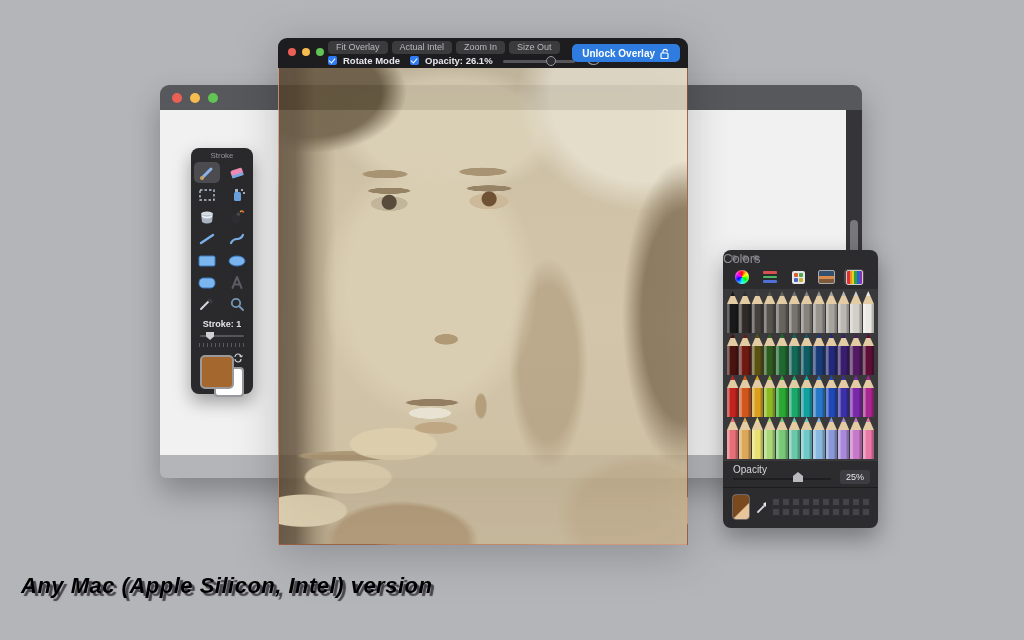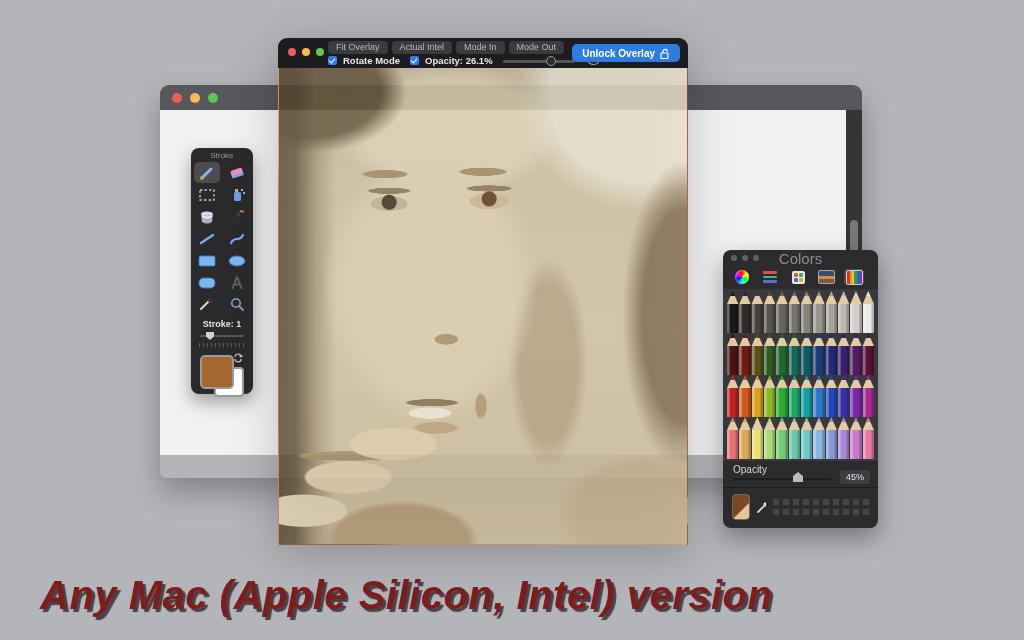--- a/index.html
+++ b/index.html
@@ -87,21 +87,21 @@
       radial-gradient(ellipse 175px 155px at 90% 6%, #ece3cc 0 55%, rgba(236,227,204,0) 74%),
       radial-gradient(ellipse 160px 90px at 42% 13%, rgba(226,213,182,.9) 0 55%, rgba(226,213,182,0) 72%),
       linear-gradient(180deg, #cabb9c 0%, #d3c3a2 30%, #d6c6a4 55%, #cfbd99 100%);
   }
 
   
   .colors-panel{position:absolute;left:723px;top:250px;width:155px;background:#2c2c2e;border-radius:8px;box-shadow:0 10px 24px rgba(0,0,0,.35);z-index:6;}
   .cp-titlebar{position:relative;height:16px;display:flex;align-items:center;}
   .cp-dots{display:flex;gap:5px;margin-left:8px;}
   .cp-dots i{width:6px;height:6px;border-radius:50%;background:#606065;}
-  .cp-title{position:absolute;left:0;right:0;text-align:center;font-size:15px;color:#8e8e93;}
+  .cp-title{position:absolute;left:0;right:0;text-align:left;font-size:13px;color:#8e8e93;}
   .cp-toolbar{display:flex;gap:8px;align-items:center;padding:3px 0 4px 9px;}
   .cp-tab{width:20px;height:16px;display:flex;align-items:center;justify-content:center;border-radius:4px;}
   .cp-tab.selected{background:#4a4a4f;}
   .wheel-icon{width:14px;height:14px;border-radius:50%;background:conic-gradient(#f00,#ff0,#0f0,#0ff,#00f,#f0f,#f00);box-shadow:inset 0 0 3px rgba(255,255,255,.8);}
   .sliders-icon{display:flex;flex-direction:column;gap:2px;}
   .sliders-icon i{width:14px;height:2.5px;border-radius:1px;}
   .palette-icon{position:relative;width:13px;height:13px;background:#e8e8ea;border-radius:2px;display:grid;grid-template-columns:1fr 1fr;grid-template-rows:1fr 1fr;gap:1px;padding:2px;box-sizing:border-box;}
   .palette-icon i{border-radius:1px;}
   .image-icon{width:15px;height:12px;border-radius:2px;background:linear-gradient(180deg,#35506e 0 45%,#d88b4a 45% 70%,#7e5a3a 70% 100%);border:1px solid #aaa;}
   .pencils-icon{width:15px;height:13px;border:1px solid #ccc;border-radius:2px;background:linear-gradient(90deg,#e03030 0 17%,#e89020 17% 34%,#e8d020 34% 50%,#30a040 50% 67%,#3060d0 67% 84%,#9030b0 84% 100%);}
@@ -114,21 +114,21 @@
   .cp-opacity-label{position:absolute;left:10px;top:3px;font-size:10px;color:#d8d8dc;}
   .cp-opacity-track{position:absolute;left:10px;top:17px;width:98px;height:2px;background:#1e1e20;border-radius:1px;}
   .cp-opacity-thumb{position:absolute;left:70px;top:11px;width:10px;height:10px;background:#b9b9be;clip-path:polygon(50% 0,100% 40%,100% 100%,0 100%,0 40%);}
   .cp-opacity-value{position:absolute;right:8px;top:9px;width:30px;height:14px;background:#3d3d41;border-radius:3px;color:#e6e6ea;font-size:9px;display:flex;align-items:center;justify-content:center;}
   .cp-bottom{border-top:1px solid #1d1d1f;display:flex;align-items:center;gap:6px;padding:6px 8px 8px 9px;}
   .cp-current{width:24px;height:24px;border-radius:4px;overflow:hidden;border:1px solid #6a6a6e;}
   .cp-grid{display:grid;grid-template-columns:repeat(10,8px);grid-template-rows:8px 8px;gap:2px;}
   .cp-grid i{background:#454549;border-radius:1.5px;box-shadow:inset 0 0 0 1px #2e2e31;}
 
   
-  .caption{position:absolute;left:40px;top:573px;font-size:40px;font-weight:bold;font-style:italic;color:#7f1d1d;text-shadow:3px 3px 1px rgba(58,54,62,.9);letter-spacing:.5px;}
+  .caption{position:absolute;left:21px;top:573px;font-size:22px;font-weight:bold;font-style:italic;color:#000000;text-shadow:3px 3px 1px rgba(58,54,62,.9);letter-spacing:.5px;}
 </style>
 </head>
 <body>
 
 <div class="stage">
 
   <div class="main-window">
     <div class="mw-titlebar">
       <div class="lights">
         <span class="light red"></span>
@@ -248,22 +248,22 @@
   <div class="overlay-window">
     <div class="ov-toolbar">
       <div class="ov-lights">
         <span class="light red"></span>
         <span class="light yellow"></span>
         <span class="light green"></span>
       </div>
       <div class="ov-btn-row">
         <button class="ov-btn">Fit Overlay</button>
         <button class="ov-btn">Actual Intel</button>
-        <button class="ov-btn">Mode In</button>
-        <button class="ov-btn">Mode Out</button>
+        <button class="ov-btn">Zoom In</button>
+        <button class="ov-btn">Size Out</button>
       </div>
       <div class="ov-check-row">
         <span class="checkbox"></span>
         <span class="check-label">Rotate Mode</span>
         <span class="checkbox"></span>
         <span class="check-label">Opacity: 26.1%</span>
         <span class="ov-slider">
           <span class="track"></span>
           <span class="thumb"></span>
         </span>
@@ -519,21 +519,21 @@
           <div class="pencil">
             <div class="tip" style="background: linear-gradient(rgb(232, 120, 168) 0px, rgb(232, 120, 168) 38%, rgb(227, 203, 164) 38%, rgb(227, 203, 164) 100%);"></div>
             <div class="shaft" style="background: linear-gradient(90deg, rgba(255, 255, 255, 0.35) 0px, rgba(255, 255, 255, 0.35) 18%, rgb(232, 120, 168) 30%, rgb(232, 120, 168) 70%, rgba(0, 0, 0, 0.25) 88%, rgba(0, 0, 0, 0.25) 100%), rgb(232, 120, 168);"></div>
           </div>
         </div>
       </div>
     <div class="cp-opacity">
       <span class="cp-opacity-label">Opacity</span>
       <span class="cp-opacity-track"></span>
       <span class="cp-opacity-thumb"></span>
-      <span class="cp-opacity-value">45%</span>
+      <span class="cp-opacity-value">25%</span>
     </div>
     <div class="cp-bottom">
       <div class="cp-current">
         <svg width="24" height="24">
             <rect width="24" height="24" fill="#e8c49a"></rect>
             <path d="M0 0 H24 L0 24 Z" fill="#7a4a1e"></path>
           </svg>
       </div>
       <svg width="14" height="14">
           <path d="M2 12 L8 6" stroke="#d8d8dc" stroke-width="1.8" stroke-linecap="round"></path>

